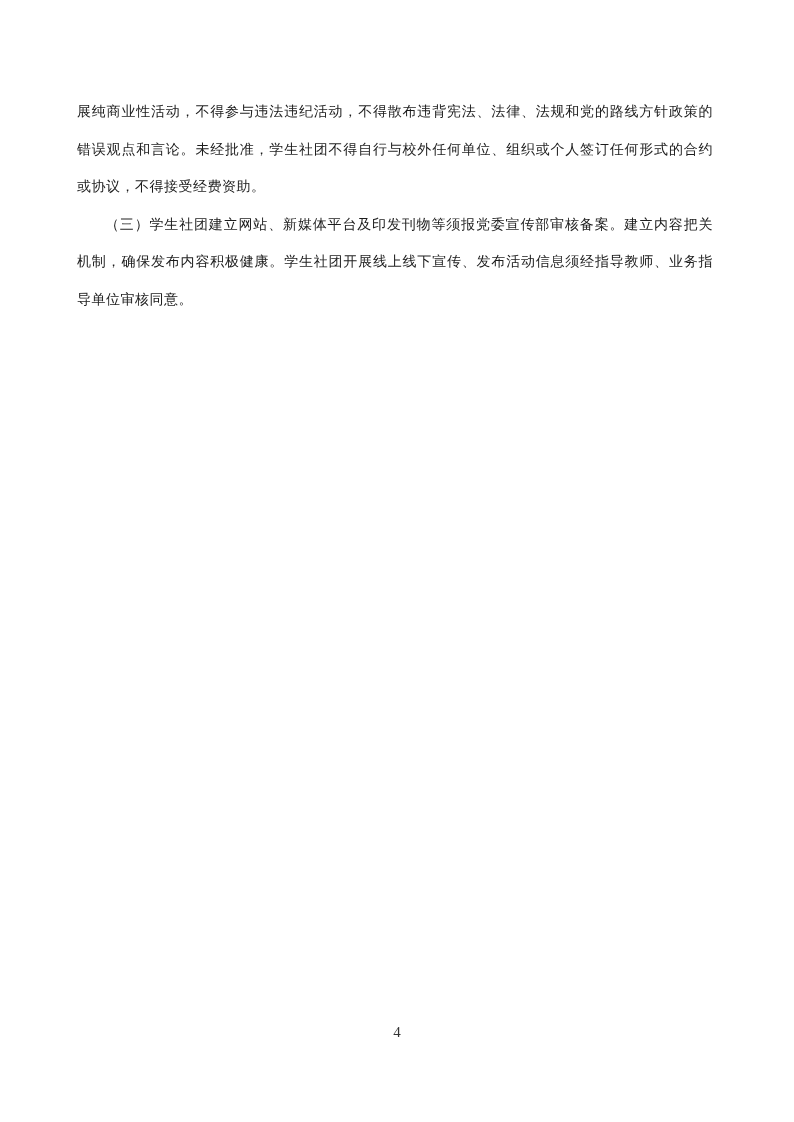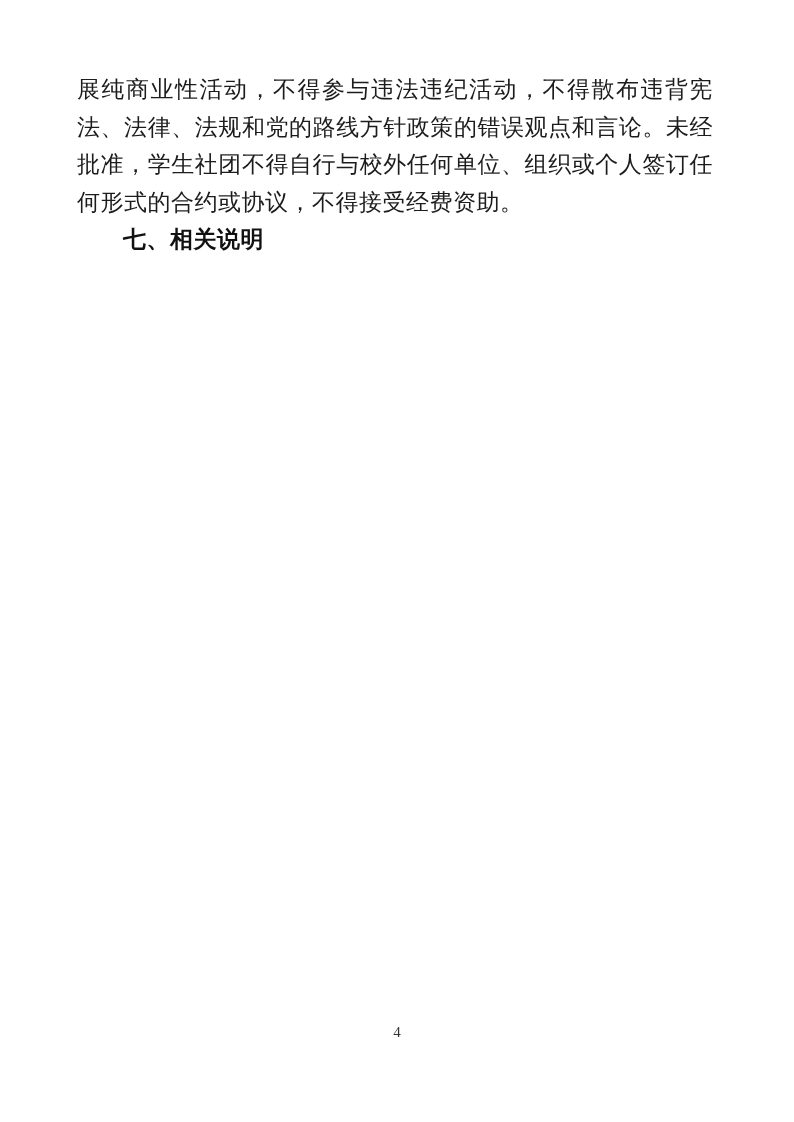--- a/index.html
+++ b/index.html
@@ -12,24 +12,24 @@
     width: 794px;
     height: 1122px;
     background: #ffffff;
     overflow: hidden;
     margin: 0 auto;
     font-family: "Liberation Serif", "DejaVu Serif", serif;
   }
   .content {
     position: absolute;
     left: 77px;
-    top: 71px;
+    top: 93px;
     width: 636px;
     color: #1c1c1c;
-    font-size: 23px;
+    font-size: 14px;
     line-height: 37.5px;
     text-align: justify;
     letter-spacing: 0.5px;
   }
   .content p {
     margin: 0;
     padding: 0;
   }
   .content p.indent {
     text-indent: 2em;
@@ -49,16 +49,16 @@
     color: #333333;
     font-family: "Liberation Serif", "DejaVu Serif", serif;
   }
 </style>
 </head>
 <body>
 
 <div class="page">
   <div class="content">
     <p>展纯商业性活动，不得参与违法违纪活动，不得散布违背宪法、法律、法规和党的路线方针政策的错误观点和言论。未经批准，学生社团不得自行与校外任何单位、组织或个人签订任何形式的合约或协议，不得接受经费资助。</p>
-    <p class="indent heading">七、相关说明</p>
+    <p class="indent">（三）学生社团建立网站、新媒体平台及印发刊物等须报党委宣传部审核备案。建立内容把关机制，确保发布内容积极健康。学生社团开展线上线下宣传、发布活动信息须经指导教师、业务指导单位审核同意。</p>
   </div>
   <div class="page-number">4</div>
 </div>
 
 </body></html>

